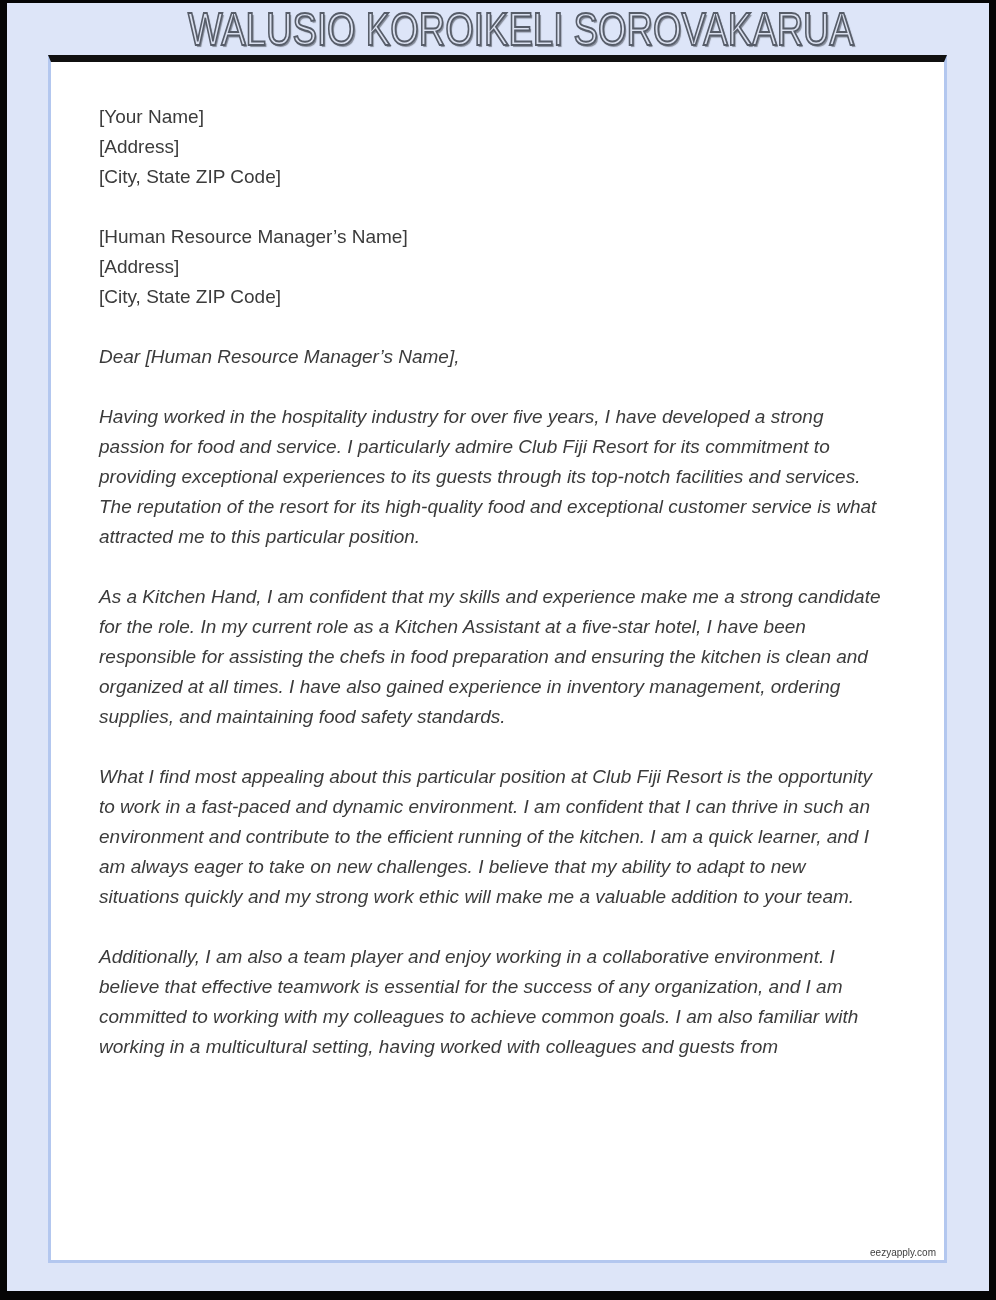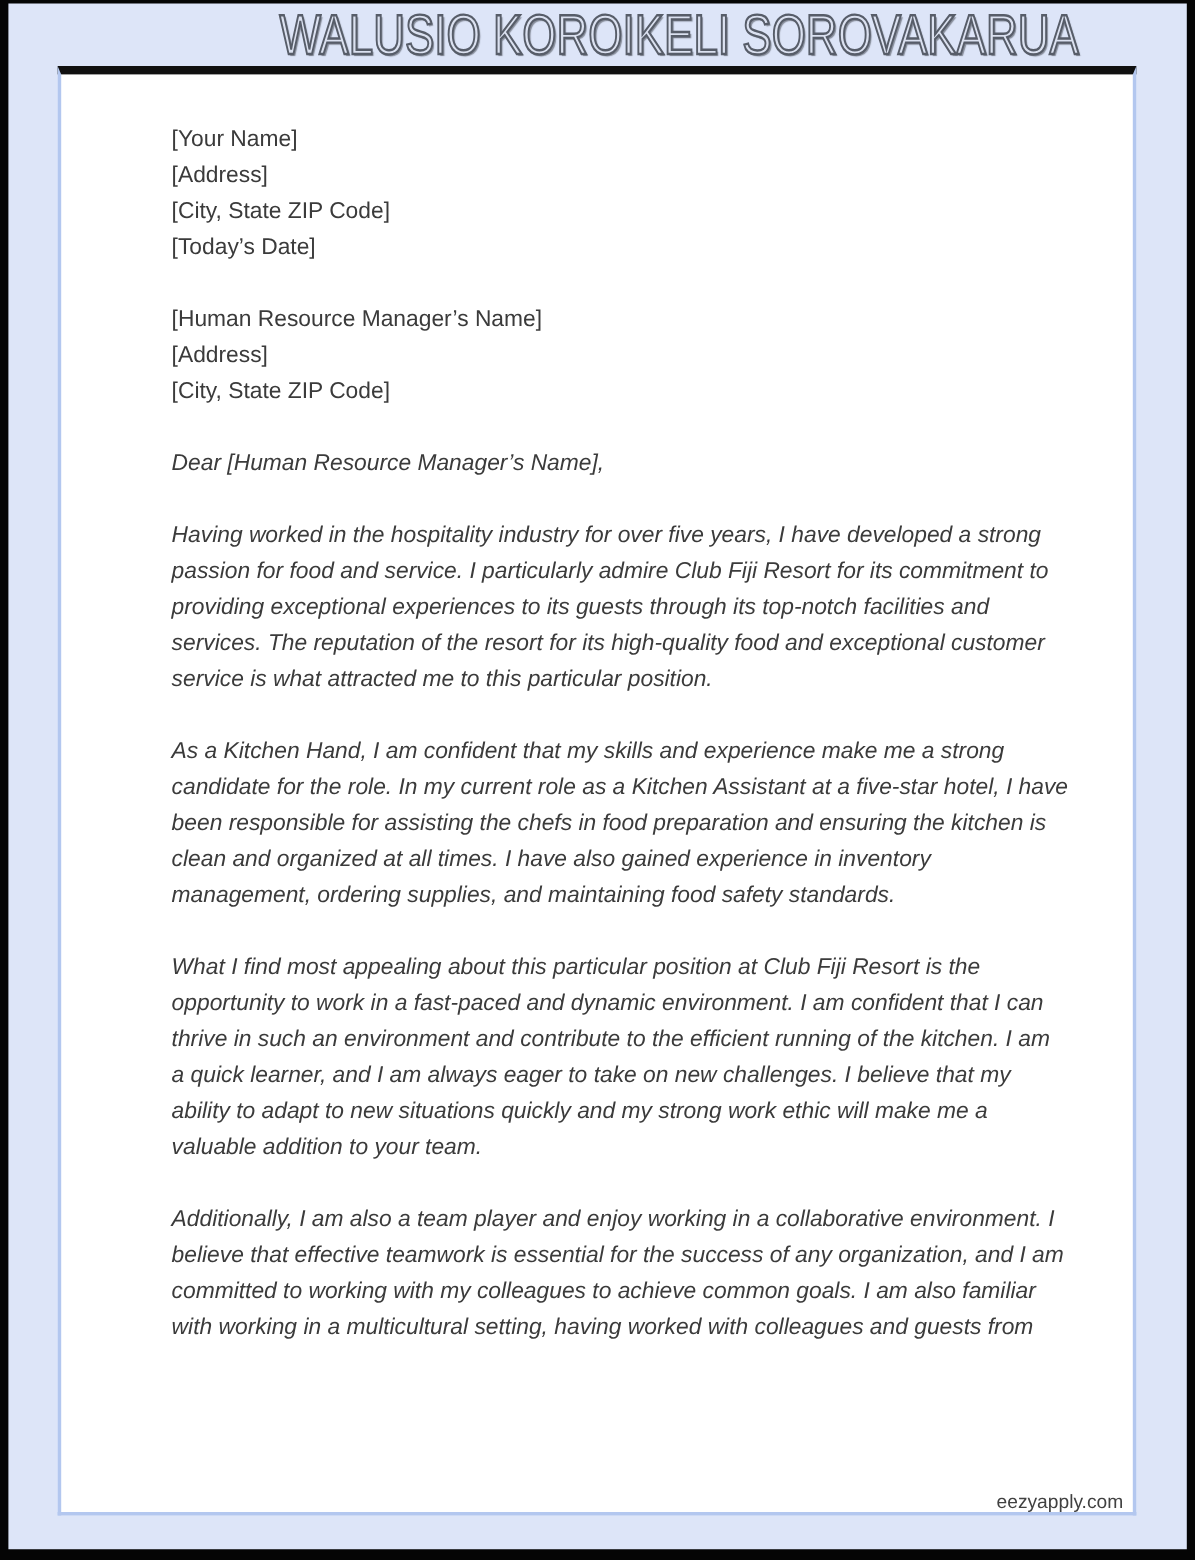--- a/index.html
+++ b/index.html
@@ -22,21 +22,21 @@
     background: var(--background, #dde5f8);
   }
 
   
   .title-row {
     position: absolute;
     top: 4px;
     left: 0;
     right: 51px;
     height: 50px;
-    text-align: center;
+    text-align: left;
     white-space: nowrap;
   }
   .title {
     display: inline-block;
     font-size: 47px;
     line-height: 50px;
     font-weight: 400;
     letter-spacing: 0px;
     color: var(--title_fill, #dbe1f0);
     -webkit-text-stroke: 2px var(--title_outline, #575d69);
@@ -52,21 +52,20 @@
     top: 55px;
     width: 899px;
     height: 1208px;
     box-sizing: border-box;
     background: var(--page, #ffffff);
     border-top: 7px solid var(--page_top_border, #101010);
     border-left: 3px solid var(--page_border, #b3c7ef);
     border-right: 3px solid var(--page_border, #b3c7ef);
     border-bottom: 3px solid var(--page_border, #b3c7ef);
     overflow: visible;
-    padding-left: 44px;
   }
   .letter {
     padding: 40px 54px 0 48px;
     font-size: 19px;
     line-height: 30px;
     color: var(--text, #3b3b3b);
   }
   .block {
     margin: 0 0 30px 0;
   }
@@ -76,21 +75,21 @@
   p.block, .para {
     margin: 0 0 30px 0;
     font-style: italic;
   }
 
   
   .watermark {
     position: absolute;
     top: 1245px;
     right: 60px;
-    font-size: 16px;
+    font-size: 10px;
     line-height: 16px;
     color: var(--watermark, #414141);
     z-index: 5;
   }
 
   
   .frame {
     position: absolute;
     inset: 0;
     box-sizing: border-box;
@@ -110,21 +109,20 @@
 <header class="title-row">
   <span class="title">WALUSIO KOROIKELI SOROVAKARUA</span>
 </header>
 
 <main class="page">
   <div class="letter">
     <div class="block">
         <div>[Your Name]</div>
         <div>[Address]</div>
         <div>[City, State ZIP Code]</div>
-        <div>[Today’s Date]</div>
       </div>
     <div class="block">
         <div>[Human Resource Manager’s Name]</div>
         <div>[Address]</div>
         <div>[City, State ZIP Code]</div>
       </div>
     <p class="block">Dear [Human Resource Manager’s Name],</p>
     <div>
         <p class="para">Having worked in the hospitality industry for over five years, I have developed a strong passion for food and service. I particularly admire Club Fiji Resort for its commitment to providing exceptional experiences to its guests through its top-notch facilities and services. The reputation of the resort for its high-quality food and exceptional customer service is what attracted me to this particular position.</p>
         <p class="para">As a Kitchen Hand, I am confident that my skills and experience make me a strong candidate for the role. In my current role as a Kitchen Assistant at a five-star hotel, I have been responsible for assisting the chefs in food preparation and ensuring the kitchen is clean and organized at all times. I have also gained experience in inventory management, ordering supplies, and maintaining food safety standards.</p>

